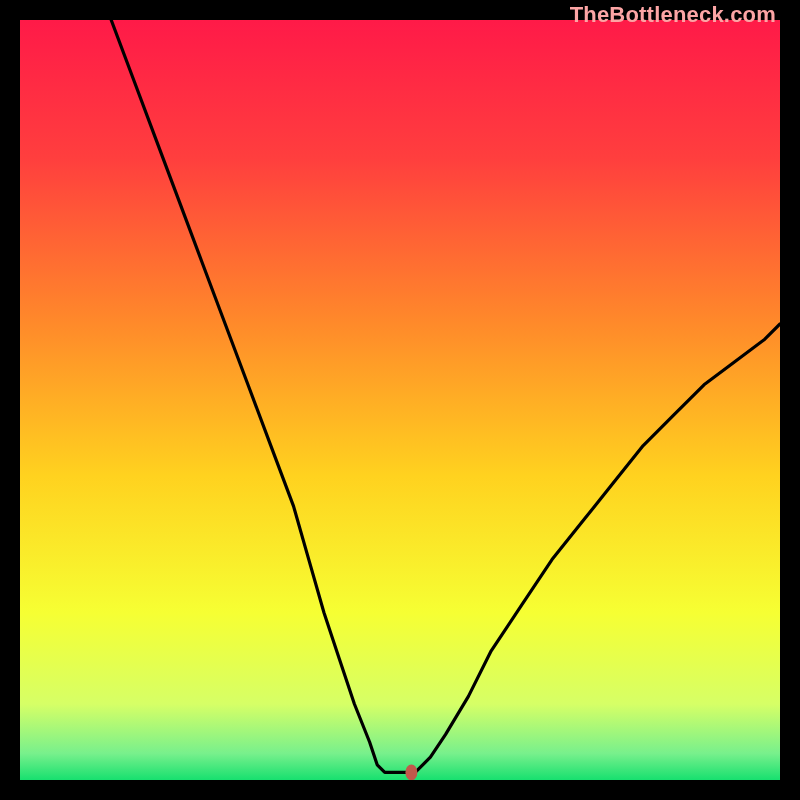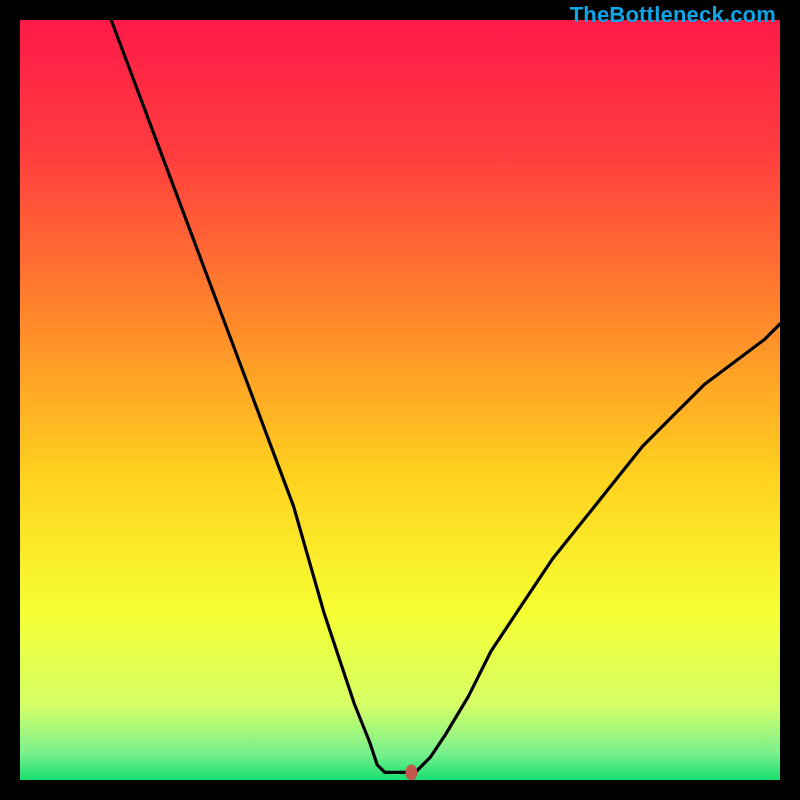--- a/index.html
+++ b/index.html
@@ -23,21 +23,21 @@
     position: absolute;
     left: 0;
     top: 0;
     width: 760px;
     height: 760px;
   }
   .watermark {
     position: absolute;
     top: 2px;
     right: 24px;
-    color: #0ea5e9;
+    color: #fca5a5;
     font-size: 22px;
     font-weight: 600;
     letter-spacing: 0.2px;
     user-select: none;
   }
 </style>
 </head>
 <body>
 
 <div class="frame">

